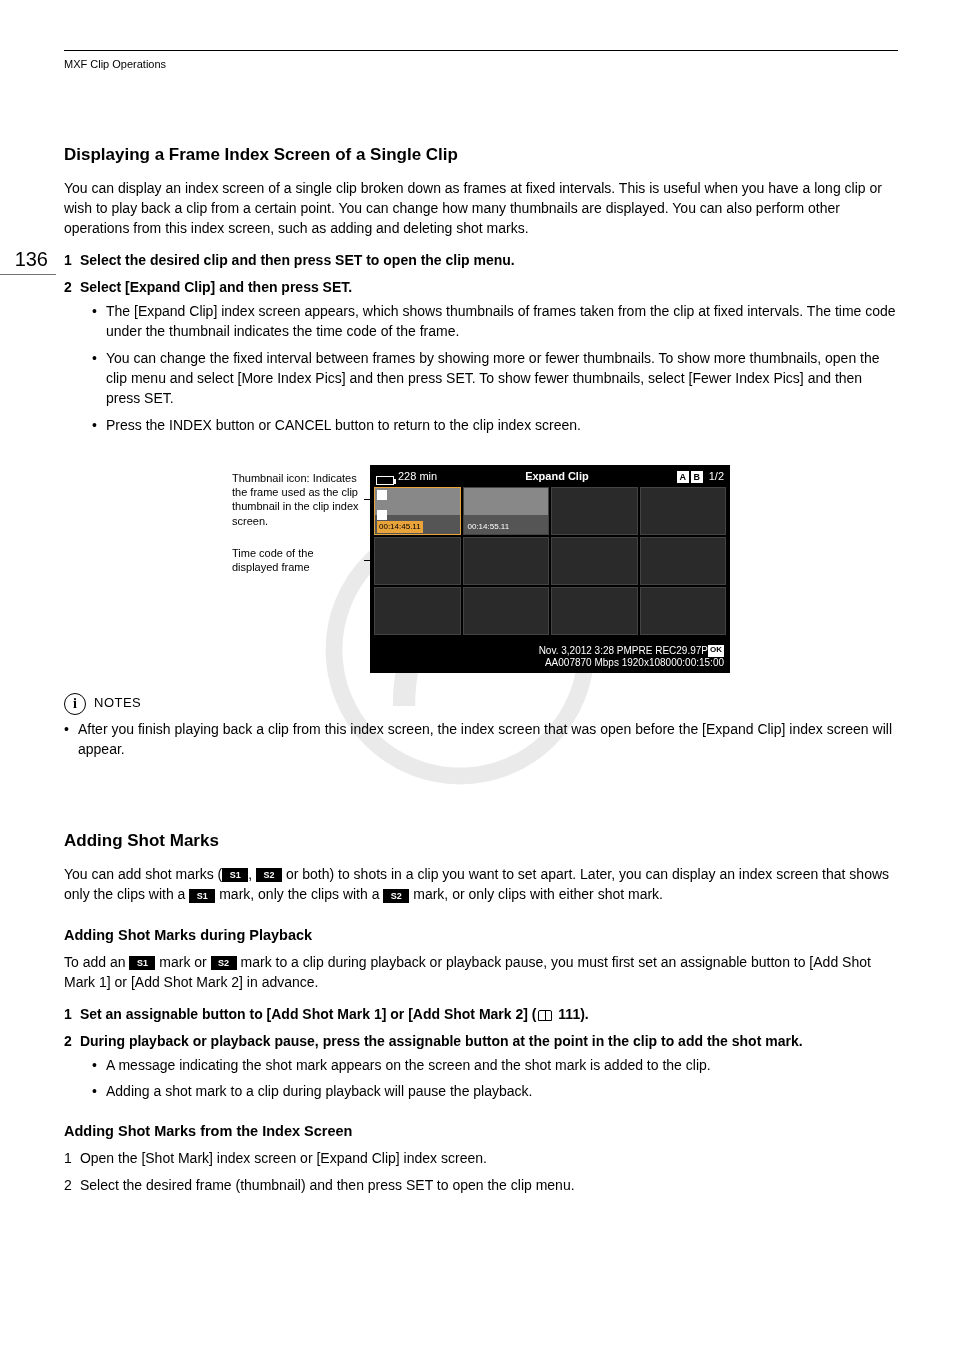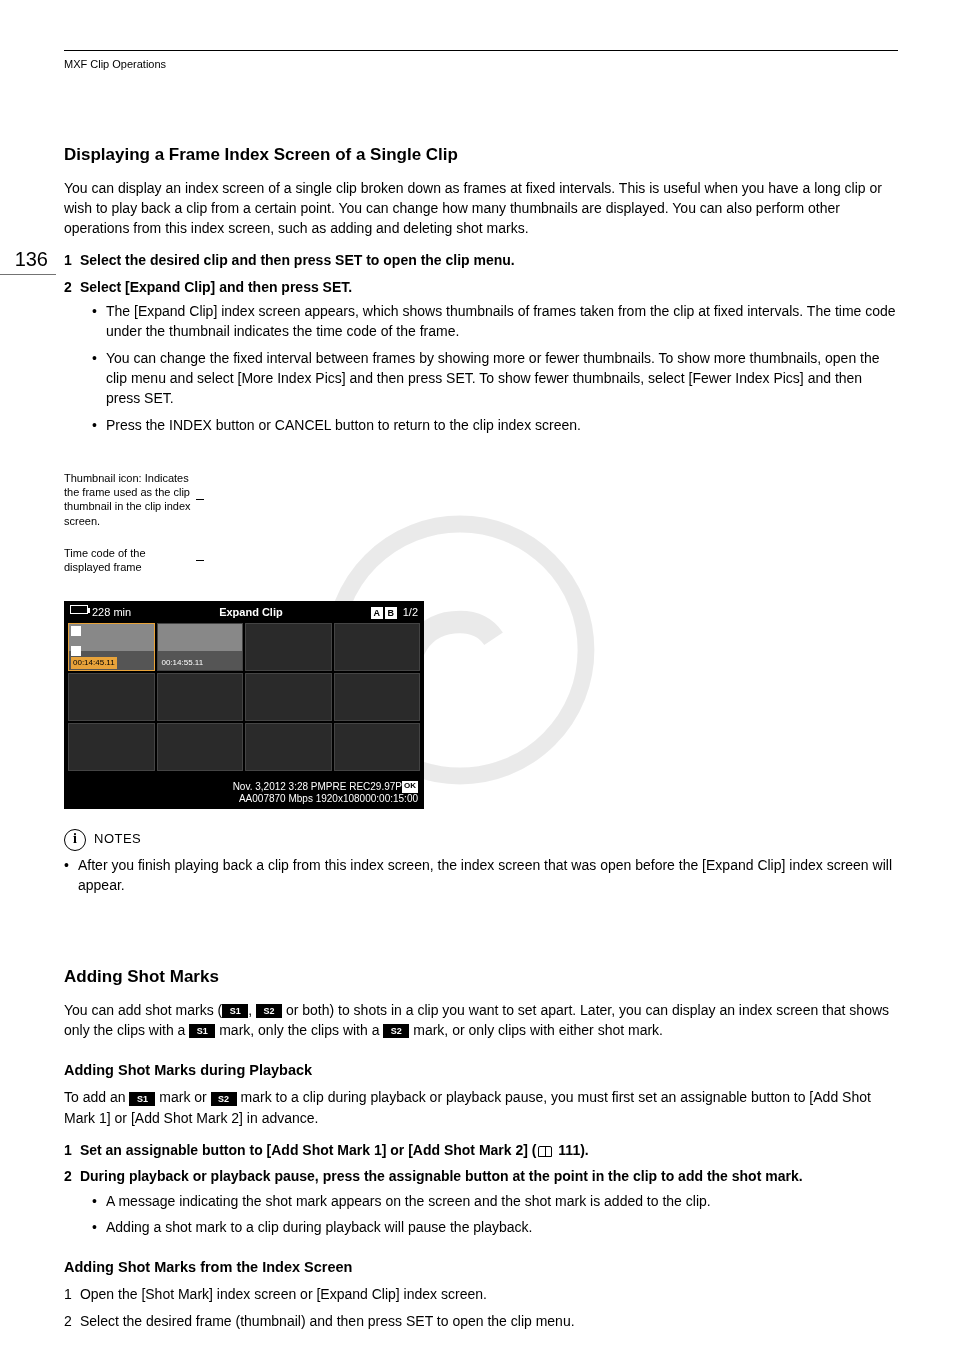--- a/index.html
+++ b/index.html
@@ -79,21 +79,20 @@
   ul.bullets li::before {
     content: "•";
     position: absolute;
     left: 0;
   }
   .figure-block {
     display: flex;
     justify-content: center;
     margin: 30px 0 20px 0;
     gap: 8px;
-    flex-direction: column;
   }
   .callouts {
     width: 130px;
     font-size: 11px;
     line-height: 1.3;
     padding-top: 6px;
   }
   .callout {
     margin-bottom: 18px;
     position: relative;
@@ -114,21 +113,21 @@
     color: #fff;
     font-size: 10px;
     position: relative;
   }
   .screen-top {
     display: flex;
     justify-content: space-between;
     padding: 4px 6px 2px 6px;
     font-size: 11px;
   }
-  .screen-top .left { display: flex; gap: 4px; align-items: flex-start; }
+  .screen-top .left { display: flex; gap: 4px; align-items: flex-end; }
   .batt {
     display: inline-block;
     width: 18px; height: 9px;
     border: 1px solid #fff;
     position: relative;
   }
   .batt::after {
     content: ""; position: absolute; right: -3px; top: 2px;
     width: 2px; height: 5px; background: #fff;
   }

